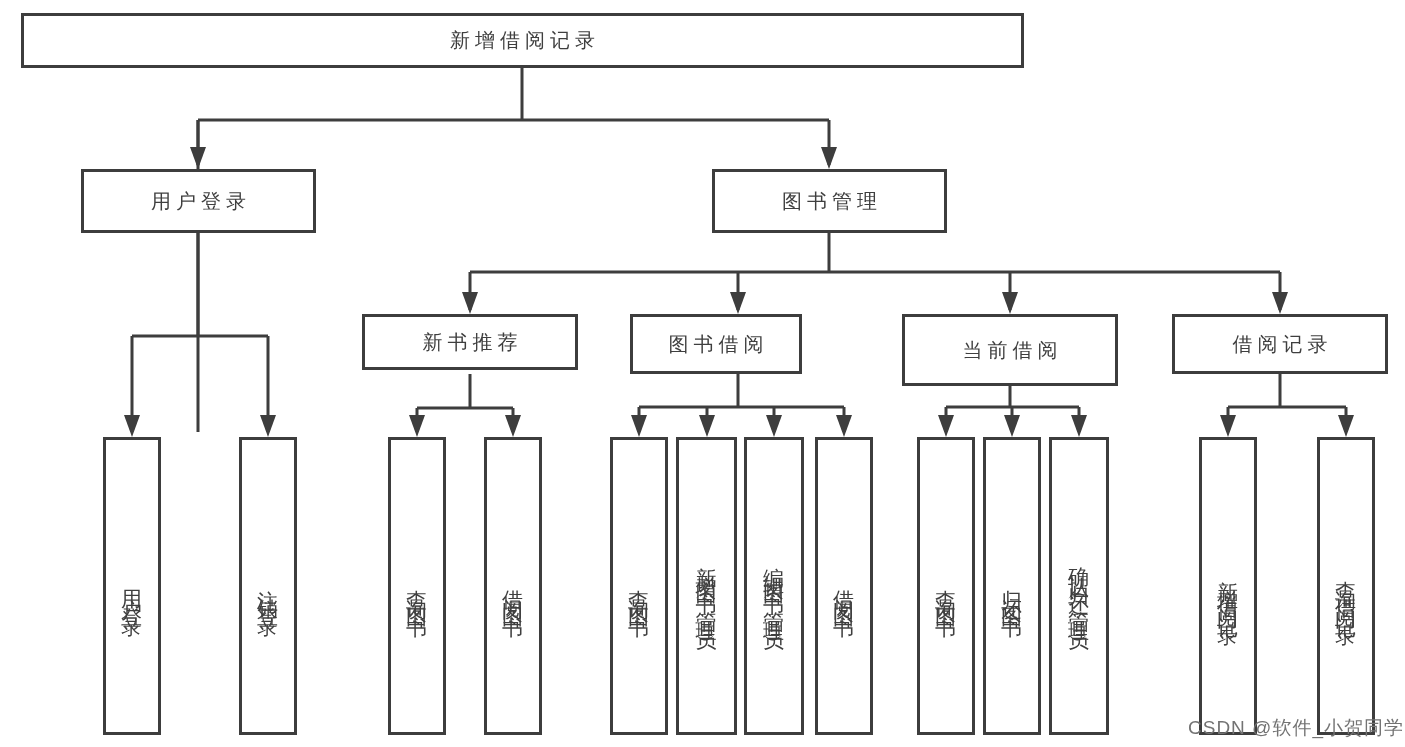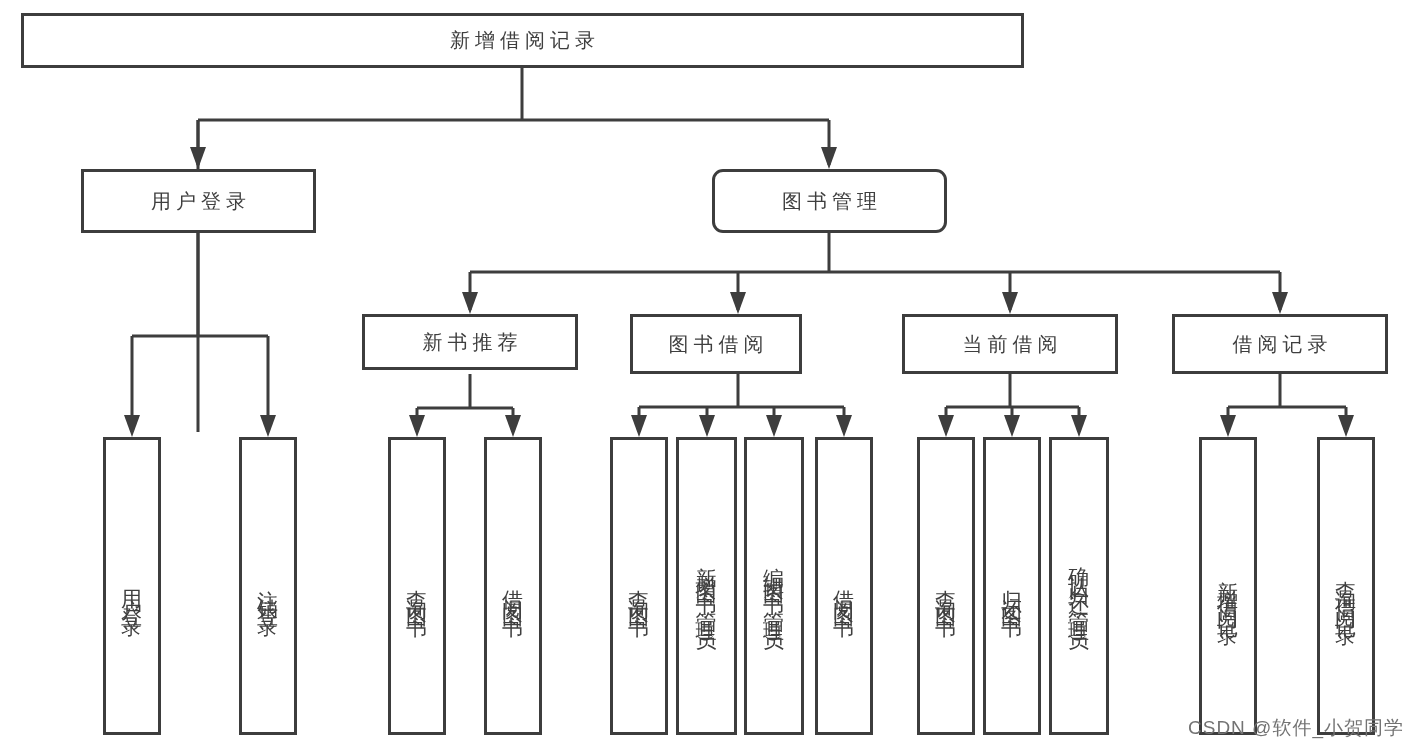--- a/index.html
+++ b/index.html
@@ -103,31 +103,31 @@
     </g>
   </svg>
 
   <div class="box hbox" style="left:21px; top:13px; width:1003px; height:55px;">
     <span>新增借阅记录</span>
   </div>
 
   <div class="box hbox" style="left:81px; top:169px; width:235px; height:64px;">
     <span>用户登录</span>
   </div>
-  <div class="box hbox" style="left:712px; top:169px; width:235px; height:64px;border-radius:11px;">
+  <div class="box hbox" style="left:712px; top:169px; width:235px; height:64px;">
     <span>图书管理</span>
   </div>
 
   <div class="box hbox" style="left:362px; top:314px; width:216px; height:56px;">
     <span>新书推荐</span>
   </div>
   <div class="box hbox" style="left:630px; top:314px; width:172px; height:60px;align-items:center;">
     <span>图书借阅</span>
   </div>
-  <div class="box hbox" style="left:902px; top:314px; width:216px; height:60px;">
+  <div class="box hbox" style="left:902px; top:314px; width:216px; height:72px;">
     <span>当前借阅</span>
   </div>
   <div class="box hbox" style="left:1172px; top:314px; width:216px; height:60px;">
     <span>借阅记录</span>
   </div>
 
   <div class="box vbox" style="left:103px; top:437px; width:58px; height:298px;">
     <span>用户登录</span>
   </div>
   <div class="box vbox" style="left:239px; top:437px; width:58px; height:298px;">

